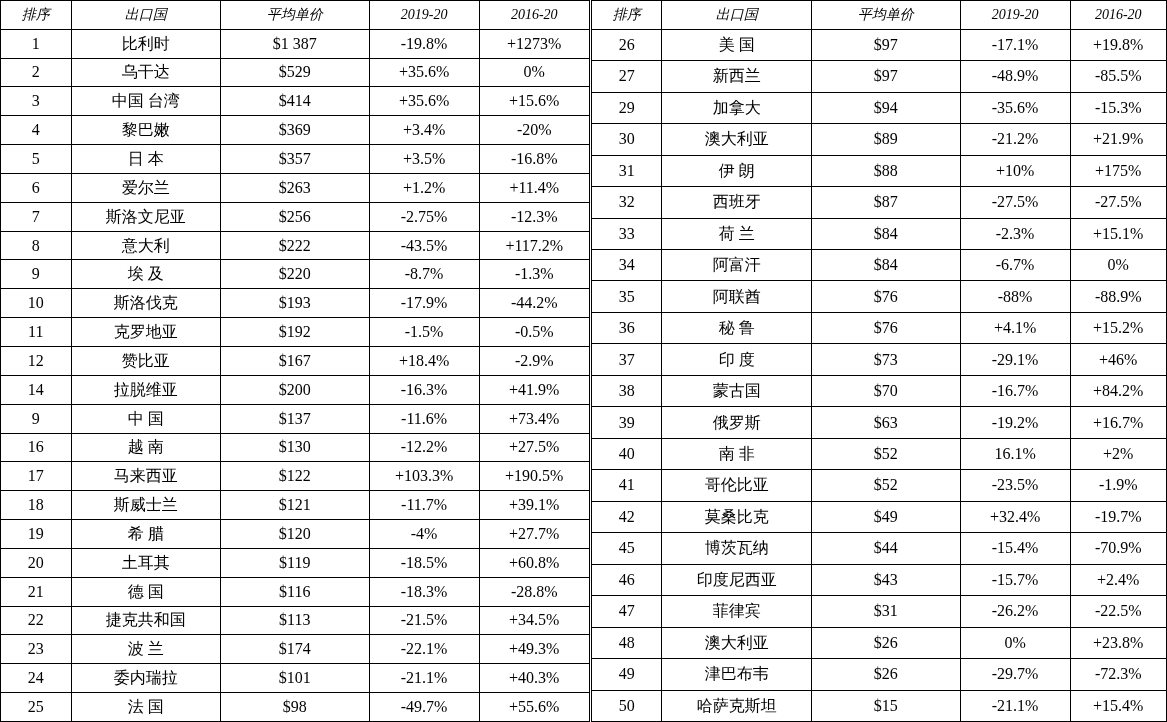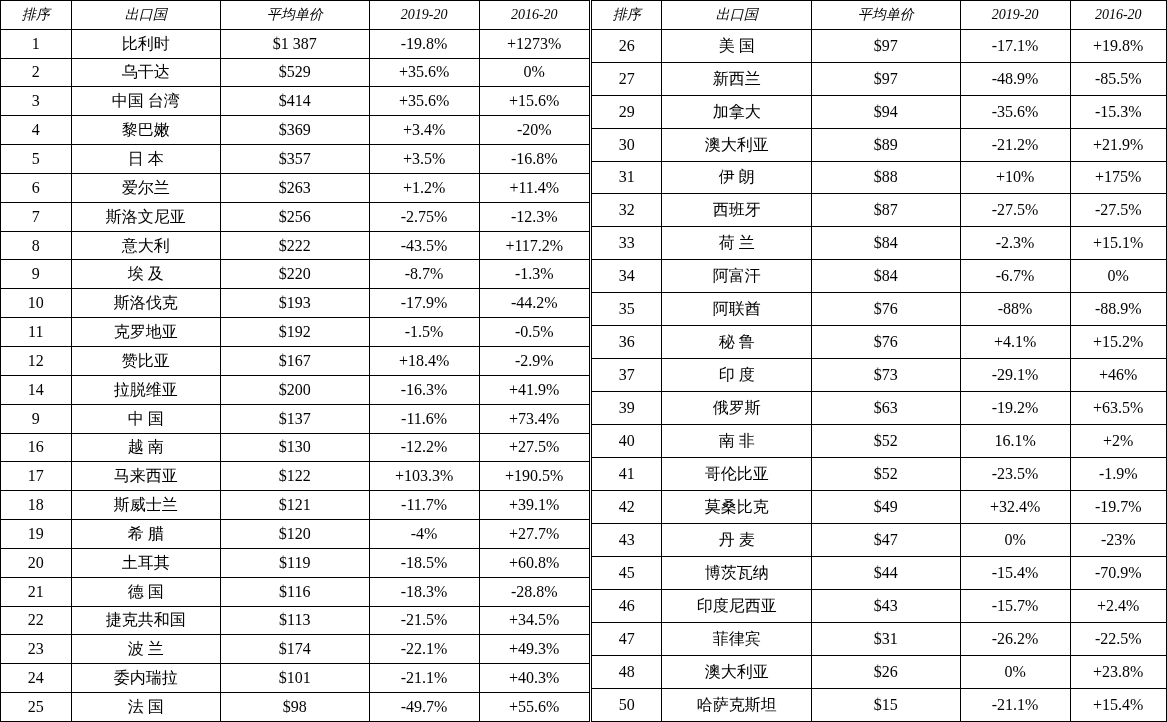--- a/index.html
+++ b/index.html
@@ -342,25 +342,32 @@
           <td>+15.2%</td>
         </tr>
         <tr>
           <td>37</td>
           <td class="cell-country">印 度</td>
           <td>$73</td>
           <td>-29.1%</td>
           <td>+46%</td>
         </tr>
         <tr>
+          <td>38</td>
+          <td class="cell-country">蒙古国</td>
+          <td>$70</td>
+          <td>-16.7%</td>
+          <td>+84.2%</td>
+        </tr>
+        <tr>
           <td>39</td>
           <td class="cell-country">俄罗斯</td>
           <td>$63</td>
           <td>-19.2%</td>
-          <td>+63.5%</td>
+          <td>+16.7%</td>
         </tr>
         <tr>
           <td>40</td>
           <td class="cell-country">南 非</td>
           <td>$52</td>
           <td>16.1%</td>
           <td>+2%</td>
         </tr>
         <tr>
           <td>41</td>
@@ -370,27 +377,20 @@
           <td>-1.9%</td>
         </tr>
         <tr>
           <td>42</td>
           <td class="cell-country">莫桑比克</td>
           <td>$49</td>
           <td>+32.4%</td>
           <td>-19.7%</td>
         </tr>
         <tr>
-          <td>43</td>
-          <td class="cell-country">丹 麦</td>
-          <td>$47</td>
-          <td>0%</td>
-          <td>-23%</td>
-        </tr>
-        <tr>
           <td>45</td>
           <td class="cell-country">博茨瓦纳</td>
           <td>$44</td>
           <td>-15.4%</td>
           <td>-70.9%</td>
         </tr>
         <tr>
           <td>46</td>
           <td class="cell-country">印度尼西亚</td>
           <td>$43</td>
@@ -405,20 +405,27 @@
           <td>-22.5%</td>
         </tr>
         <tr>
           <td>48</td>
           <td class="cell-country">澳大利亚</td>
           <td>$26</td>
           <td>0%</td>
           <td>+23.8%</td>
         </tr>
         <tr>
+          <td>49</td>
+          <td class="cell-country">津巴布韦</td>
+          <td>$26</td>
+          <td>-29.7%</td>
+          <td>-72.3%</td>
+        </tr>
+        <tr>
           <td>50</td>
           <td class="cell-country">哈萨克斯坦</td>
           <td>$15</td>
           <td>-21.1%</td>
           <td>+15.4%</td>
         </tr>
       </tbody>
   </table>
 
 </div>

